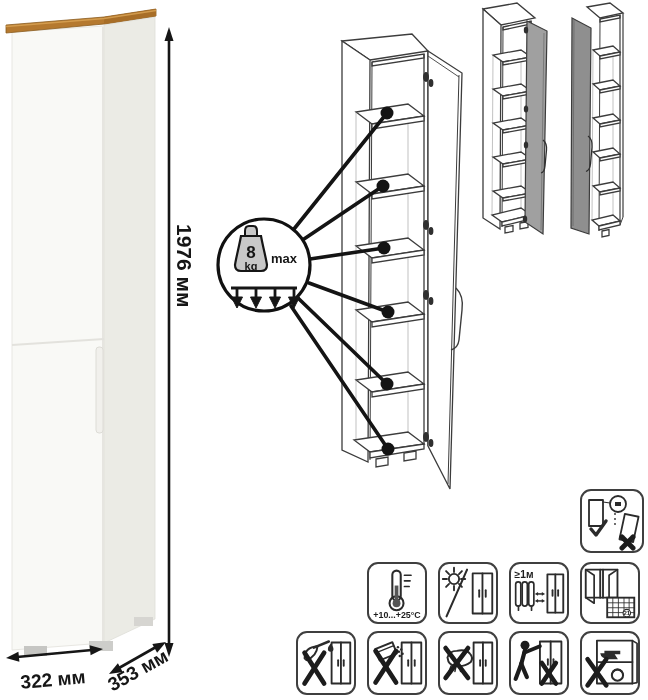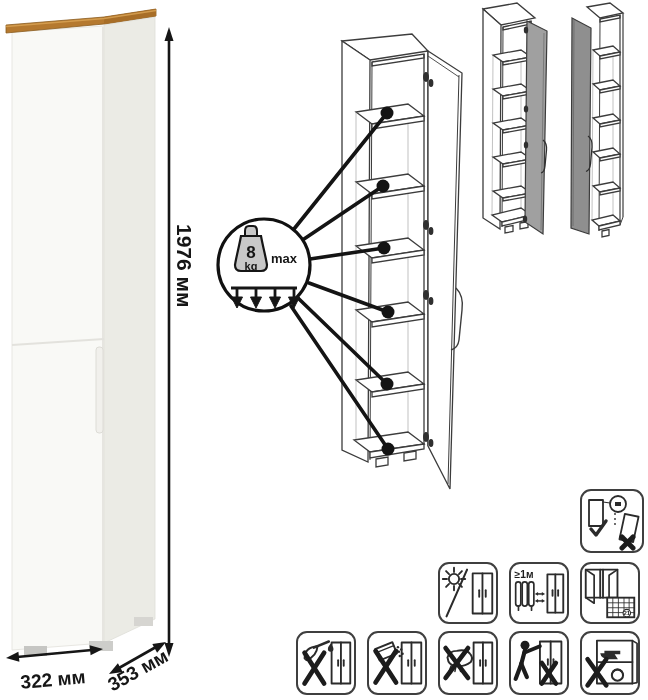--- a/index.html
+++ b/index.html
@@ -224,20 +224,32 @@
         <circle cx="33" cy="33" r="0.9" fill="#2b2b2b"></circle>
     <g transform="rotate(12 47 37)">
           <rect x="40" y="24" width="14" height="26" class="ik" stroke-width="1.8"></rect>
         </g>
     <line x1="40" y1="46" x2="51" y2="57" class="xm" stroke-width="4"></line>
     <line x1="51" y1="46" x2="40" y2="57" class="xm" stroke-width="4"></line>
   </svg>
 </div>
 
 
+<div class="icon-cell" style="left:367px;top:562px;">
+  <svg viewBox="0 0 60 60">
+    <rect x="25" y="6" width="9" height="32" rx="4.5" class="ik" stroke-width="2.2"></rect>
+    <circle cx="29.5" cy="41" r="7.5" class="ik" stroke-width="2.2"></circle>
+    <circle cx="29.5" cy="41" r="4.2" fill="#555"></circle>
+    <line x1="29.5" y1="22" x2="29.5" y2="39" stroke="#555" stroke-width="4"></line>
+    <line x1="38" y1="11" x2="45" y2="11" class="ik" stroke-width="1.8"></line>
+    <line x1="38" y1="17" x2="44" y2="17" class="ik" stroke-width="1.8"></line>
+    <line x1="38" y1="23" x2="43" y2="23" class="ik" stroke-width="1.8"></line>
+    <text class="itx" x="30" y="57" text-anchor="middle" font-size="9.5">+10...+25°C</text>
+  </svg>
+</div>
 
 <div class="icon-cell" style="left:438px;top:562px;">
   <svg viewBox="0 0 60 60">
     <g>
       <circle cx="15" cy="15" r="5.5" class="ik" stroke-width="2"></circle>
       <g class="ik" stroke-width="2">
         <line x1="22.5" y1="15" x2="27" y2="15"></line>
             <line x1="20.3" y1="20.3" x2="23.5" y2="23.5"></line>
         <line x1="15" y1="22.5" x2="15" y2="27"></line>
             <line x1="9.7" y1="20.3" x2="6.5" y2="23.5"></line>

